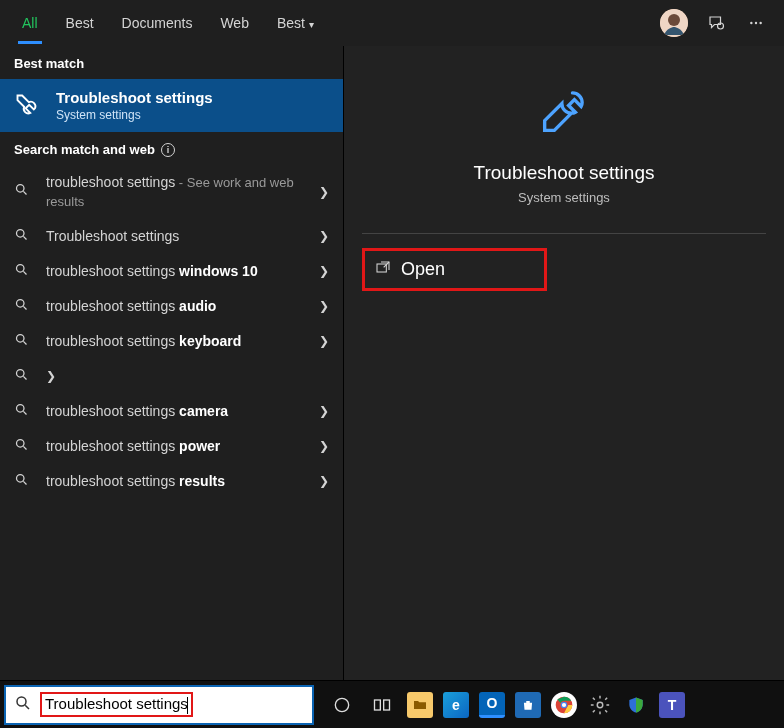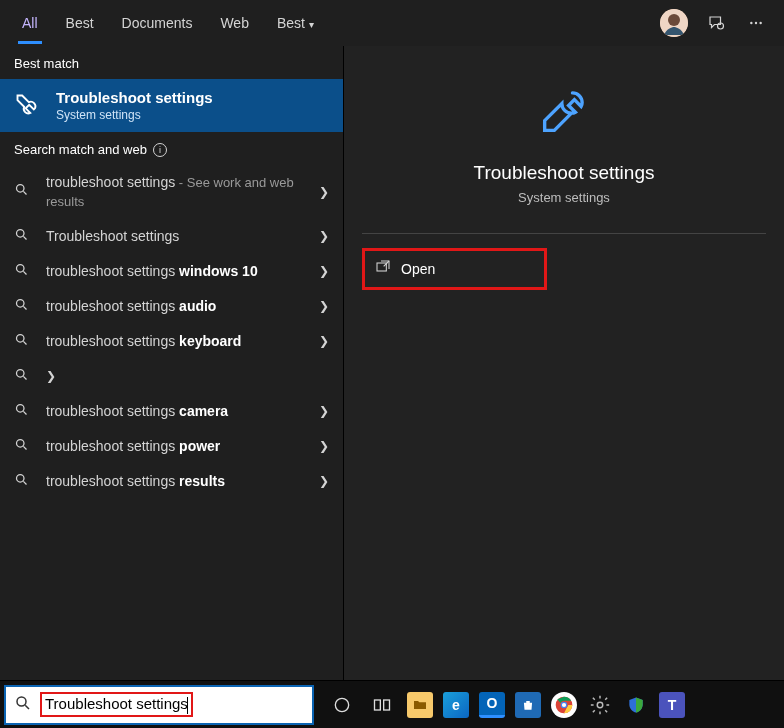--- a/index.html
+++ b/index.html
@@ -1,50 +1,50 @@
 <!DOCTYPE html>
 <html><head>
 <meta charset="utf-8">
 <style>
 *{margin:0;padding:0;box-sizing:border-box;font-family:"Segoe UI",Arial,sans-serif;}
 body{width:784px;height:728px;background:#1e1e1e;position:relative;overflow:hidden;}
 .search-panel{position:absolute;top:0;left:0;width:784px;height:680px;background:#1f1f1f;}
 .tabs{display:flex;align-items:center;height:46px;background:#1f1f1f;padding:0 8px;}
 .tab{color:#d4d4d4;font-size:14px;padding:12px 14px;cursor:pointer;position:relative;}
-.tab.active{color:#c4b5fd;}
+.tab.active{color:#22c55e;}
 .tab.active::after{content:"";position:absolute;bottom:-1px;left:10px;right:10px;height:3px;background:#2e8fff;}
 .tab .chev{margin-left:4px;font-size:10px;}
 .tabs-spacer{flex:1;}
 .avatar{width:28px;height:28px;border-radius:50%;background:#e8c8b0;margin:0 8px;display:flex;align-items:center;justify-content:center;overflow:hidden;}
 .avatar svg{width:28px;height:28px;}
 .icon-btn{width:40px;height:40px;display:flex;align-items:center;justify-content:center;color:#d4d4d4;cursor:pointer;}
 .body-row{display:flex;height:634px;}
 .left-col{width:343px;background:#1f1f1f;display:flex;flex-direction:column;}
-.section-hdr{color:#fff;font-size:13px;font-weight:400;padding:10px 14px 8px;display:flex;align-items:center;gap:6px;}
+.section-hdr{color:#fff;font-size:13px;font-weight:700;padding:10px 14px 8px;display:flex;align-items:center;gap:6px;}
 .best-match{display:flex;align-items:center;background:#0b4f8a;padding:10px 14px;gap:14px;}
 .bm-icon{width:28px;height:28px;display:flex;align-items:center;justify-content:center;}
 .bm-text .t{color:#fff;font-size:15px;font-weight:600;}
 .bm-text .s{color:#d0e4f7;font-size:12px;margin-top:2px;}
 .web-list{flex:1;overflow:hidden;}
 .web-item{display:flex;align-items:center;padding:8px 14px;gap:16px;cursor:pointer;}
 .wi-icon{width:16px;flex-shrink:0;color:#d4d4d4;}
 .wi-text{flex:1;color:#d4d4d4;font-size:14px;line-height:1.3;}
 .wi-text .pre{color:#d4d4d4;}
 .wi-text .bold{color:#fff;font-weight:600;}
 .wi-text .hint{color:#9a9a9a;font-size:13px;}
 .wi-chev{color:#d4d4d4;font-size:12px;flex-shrink:0;}
 .right-col{flex:1;background:#222;border-left:1px solid #000;padding-top:6px;}
 .detail-hero{display:flex;flex-direction:column;align-items:center;padding:30px 0 18px;}
 .wrench-lg{color:#4da3ff;margin-bottom:18px;}
 .detail-hero .t{color:#fff;font-size:19px;font-weight:400;}
 .detail-hero .s{color:#bdbdbd;font-size:13px;margin-top:6px;}
 .divider{height:1px;background:#444;margin:10px 18px;}
 .action{display:flex;align-items:center;gap:10px;margin:14px 18px 0;padding:8px 10px;border:3px solid #e11717;width:185px;cursor:pointer;}
 .action .ic{color:#d4d4d4;}
-.action .lbl{color:#fff;font-size:14px;}
+.action .lbl{color:#fff;font-size:18px;}
 .taskbar{position:absolute;bottom:0;left:0;width:784px;height:48px;background:#101010;display:flex;align-items:center;border-top:1px solid #000;}
 .searchbox{display:flex;align-items:center;width:310px;height:40px;background:#fff;margin:4px 4px 4px 4px;border:2px solid #0b64b3;}
 .searchbox .mag{margin:0 8px;color:#333;}
 .searchbox .txt{font-size:15px;color:#000;border:2px solid #e11717;padding:1px 3px;position:relative;}
 .caret{display:inline-block;width:1px;height:17px;background:#000;vertical-align:middle;margin-left:-1px;}
 .tb-rest{flex:1;display:flex;align-items:center;height:100%;padding-left:4px;}
 .tb-ic{width:40px;height:40px;display:flex;align-items:center;justify-content:center;cursor:pointer;color:#ddd;}
 .tb-app{width:36px;height:40px;display:flex;align-items:center;justify-content:center;cursor:pointer;}
 .app-tile{width:26px;height:26px;border-radius:3px;display:flex;align-items:center;justify-content:center;font-size:14px;}
 .info-circ{width:14px;height:14px;border:1px solid #d4d4d4;border-radius:50%;display:inline-flex;align-items:center;justify-content:center;font-size:9px;color:#d4d4d4;}

